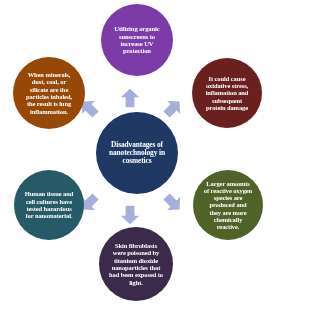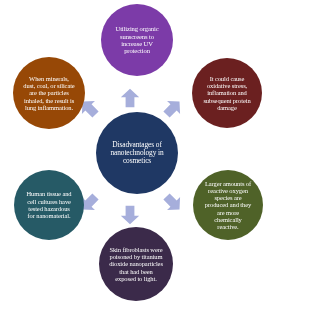--- a/index.html
+++ b/index.html
@@ -25,20 +25,21 @@
     overflow:hidden;
     z-index:3;
   }
   .circle .ctext{
     display:block;
     width:100%;
     padding:0 10px;
     box-sizing:border-box;
     line-height:1.12;
     letter-spacing:-0.1px;
+    font-weight:bold;
   }
 
   
   #center-circle{
     left:96px;top:112px;
     width:82px;height:82px;
     background:#1F3864;
     font-size:7.4px;
   }
 

